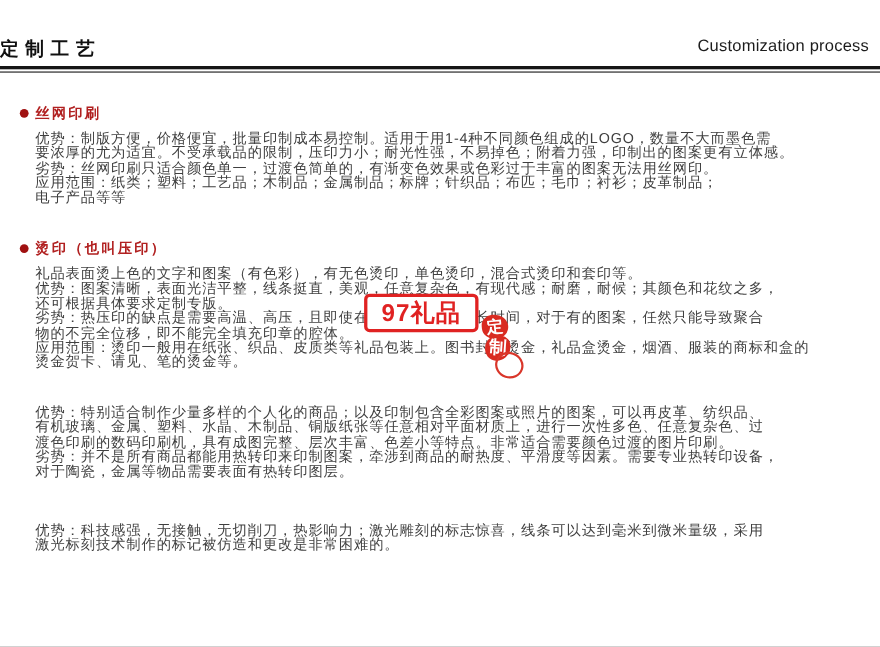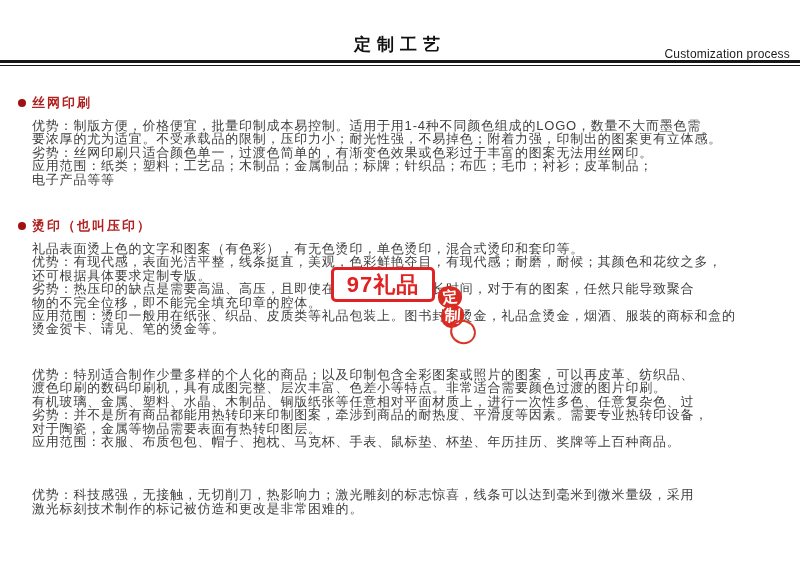--- a/index.html
+++ b/index.html
@@ -8,27 +8,27 @@
     width:800px;height:588px;
     margin:0 auto;
     background:#ffffff;
     overflow:hidden;
     font-family:"Liberation Sans","DejaVu Sans",sans-serif;
   }
   
   .header{position:relative;height:66px;}
   .page-title{
     margin:0;padding-top:33px;
-    text-align:center;
+    text-align:left;
     font-size:17px;font-weight:bold;color:#101010;
     letter-spacing:6px;
   }
   .page-subtitle{
-    position:absolute;right:10px;top:47px;
-    font-size:12px;color:#1c1c1c;letter-spacing:0.2px;
+    position:absolute;right:10px;top:33px;
+    font-size:15px;color:#1c1c1c;letter-spacing:0.2px;
   }
   .divider{position:absolute;left:0;right:0;top:60px;}
   .divider-thick{height:3px;background:#161616;}
   .divider-thin{height:1px;background:#161616;margin-top:2px;}
   
   .main{padding:0 5px 0 32px;}
   .section{position:relative;}
   .sec-head{
     position:relative;
     font-size:13px;font-weight:bold;color:#b12020;
@@ -112,37 +112,36 @@
       </div>
     </div>
 
     <div class="section sec-2">
       <div class="sec-head">
         <span class="bullet"></span>
         <span>烫印（也叫压印）</span>
       </div>
       <div class="sec-body">
         <div class="line">礼品表面烫上色的文字和图案（有色彩），有无色烫印，单色烫印，混合式烫印和套印等。</div>
-        <div class="line">优势：有现代感，表面光洁平整，线条挺直，美观，色彩鲜艳夺目，有现代感；耐磨，耐候；其颜色和花纹之多，</div>
+        <div class="line">优势：图案清晰，表面光洁平整，线条挺直，美观，任意复杂色，有现代感；耐磨，耐候；其颜色和花纹之多，</div>
         <div class="line">还可根据具体要求定制专版。</div>
         <div class="line">劣势：热压印的缺点是需要高温、高压，且即使在高温、高压下很长时间，对于有的图案，任然只能导致聚合</div>
         <div class="line">物的不完全位移，即不能完全填充印章的腔体。</div>
         <div class="line">应用范围：烫印一般用在纸张、织品、皮质类等礼品包装上。图书封面烫金，礼品盒烫金，烟酒、服装的商标和盒的</div>
         <div class="line">烫金贺卡、请见、笔的烫金等。</div>
       </div>
     </div>
 
     <div class="section sec-3">
       <div class="sec-body">
         <div class="line">优势：特别适合制作少量多样的个人化的商品；以及印制包含全彩图案或照片的图案，可以再皮革、纺织品、</div>
+        <div class="line">有机玻璃、金属、塑料、水晶、木制品、铜版纸张等任意相对平面材质上，进行一次性多色、任意复杂色、过</div>
         <div class="line">渡色印刷的数码印刷机，具有成图完整、层次丰富、色差小等特点。非常适合需要颜色过渡的图片印刷。</div>
-        <div class="line">有机玻璃、金属、塑料、水晶、木制品、铜版纸张等任意相对平面材质上，进行一次性多色、任意复杂色、过</div>
         <div class="line">劣势：并不是所有商品都能用热转印来印制图案，牵涉到商品的耐热度、平滑度等因素。需要专业热转印设备，</div>
         <div class="line">对于陶瓷，金属等物品需要表面有热转印图层。</div>
-        <div class="line">应用范围：衣服、布质包包、帽子、抱枕、马克杯、手表、鼠标垫、杯垫、年历挂历、奖牌等上百种商品。</div>
       </div>
     </div>
 
     <div class="section sec-4">
       <div class="sec-body">
         <div class="line">优势：科技感强，无接触，无切削刀，热影响力；激光雕刻的标志惊喜，线条可以达到毫米到微米量级，采用</div>
         <div class="line">激光标刻技术制作的标记被仿造和更改是非常困难的。</div>
       </div>
     </div>
 

